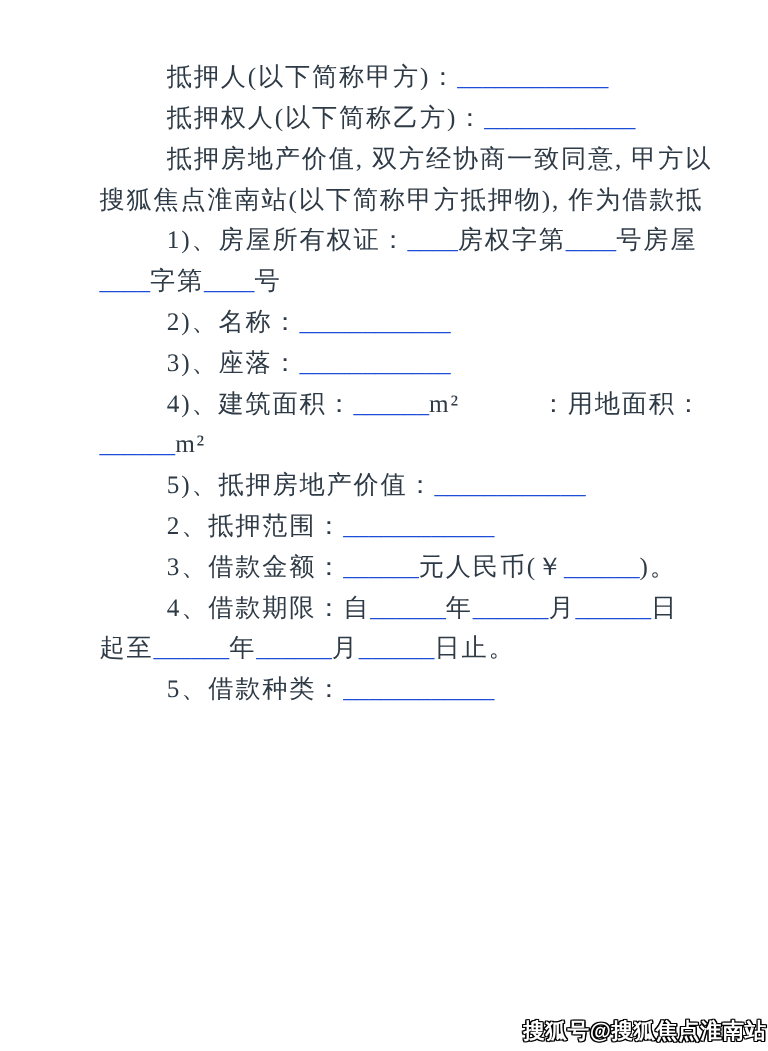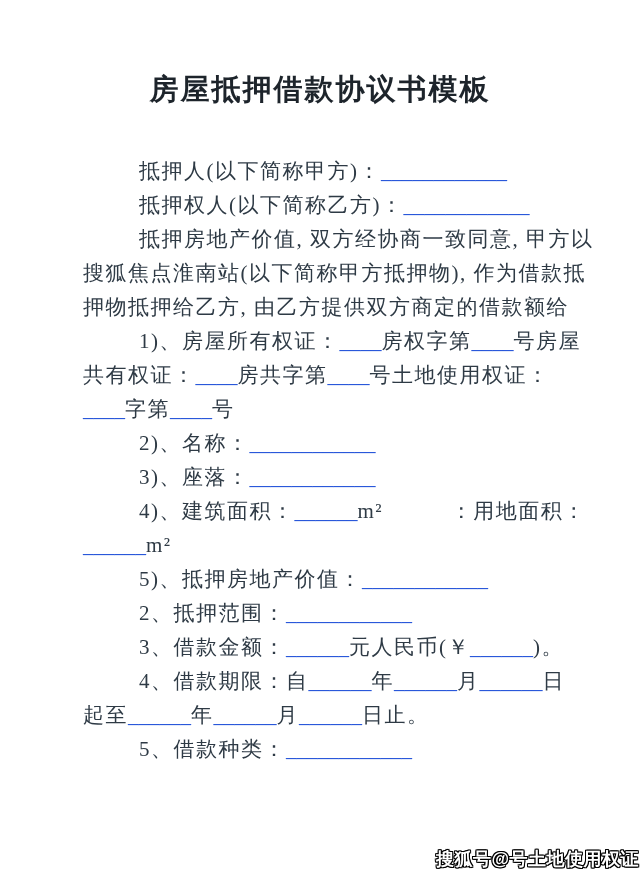--- a/index.html
+++ b/index.html
@@ -70,36 +70,33 @@
        1px  0   0 #000000,
        0   -1px 0 #000000,
        0    1px 0 #000000;
   }
 </style>
 </head>
 <body>
 
 <div class="page">
   <div class="doc">
-    <div class="doc-title">房屋抵押借款协议书模板</div>
     <div class="doc-lines">
         <div class="doc-line indent">抵押人(以下简称甲方)：<span class="blank">____________</span></div>
         <div class="doc-line indent">抵押权人(以下简称乙方)：<span class="blank">____________</span></div>
         <div class="doc-line indent">抵押房地产价值, 双方经协商一致同意, 甲方以</div>
         <div class="doc-line">搜狐焦点淮南站(以下简称甲方抵押物), 作为借款抵</div>
-        <div class="doc-line">押物抵押给乙方, 由乙方提供双方商定的借款额给</div>
         <div class="doc-line indent">1)、房屋所有权证：<span class="blank">____</span>房权字第<span class="blank">____</span>号房屋</div>
-        <div class="doc-line">共有权证：<span class="blank">____</span>房共字第<span class="blank">____</span>号土地使用权证：</div>
         <div class="doc-line"><span class="blank">____</span>字第<span class="blank">____</span>号</div>
         <div class="doc-line indent">2)、名称：<span class="blank">____________</span></div>
         <div class="doc-line indent">3)、座落：<span class="blank">____________</span></div>
         <div class="doc-line indent">4)、建筑面积：<span class="blank">______</span>m²　　　：用地面积：</div>
         <div class="doc-line"><span class="blank">______</span>m²</div>
         <div class="doc-line indent">5)、抵押房地产价值：<span class="blank">____________</span></div>
         <div class="doc-line indent">2、抵押范围：<span class="blank">____________</span></div>
         <div class="doc-line indent">3、借款金额：<span class="blank">______</span>元人民币(￥<span class="blank">______</span>)。</div>
         <div class="doc-line indent">4、借款期限：自<span class="blank">______</span>年<span class="blank">______</span>月<span class="blank">______</span>日</div>
         <div class="doc-line">起至<span class="blank">______</span>年<span class="blank">______</span>月<span class="blank">______</span>日止。</div>
         <div class="doc-line indent">5、借款种类：<span class="blank">____________</span></div>
       </div>
   </div>
-  <div class="watermark">搜狐号@号土地使用权证</div>
+  <div class="watermark">搜狐号@搜狐焦点淮南站</div>
 </div>
 
 </body></html>

